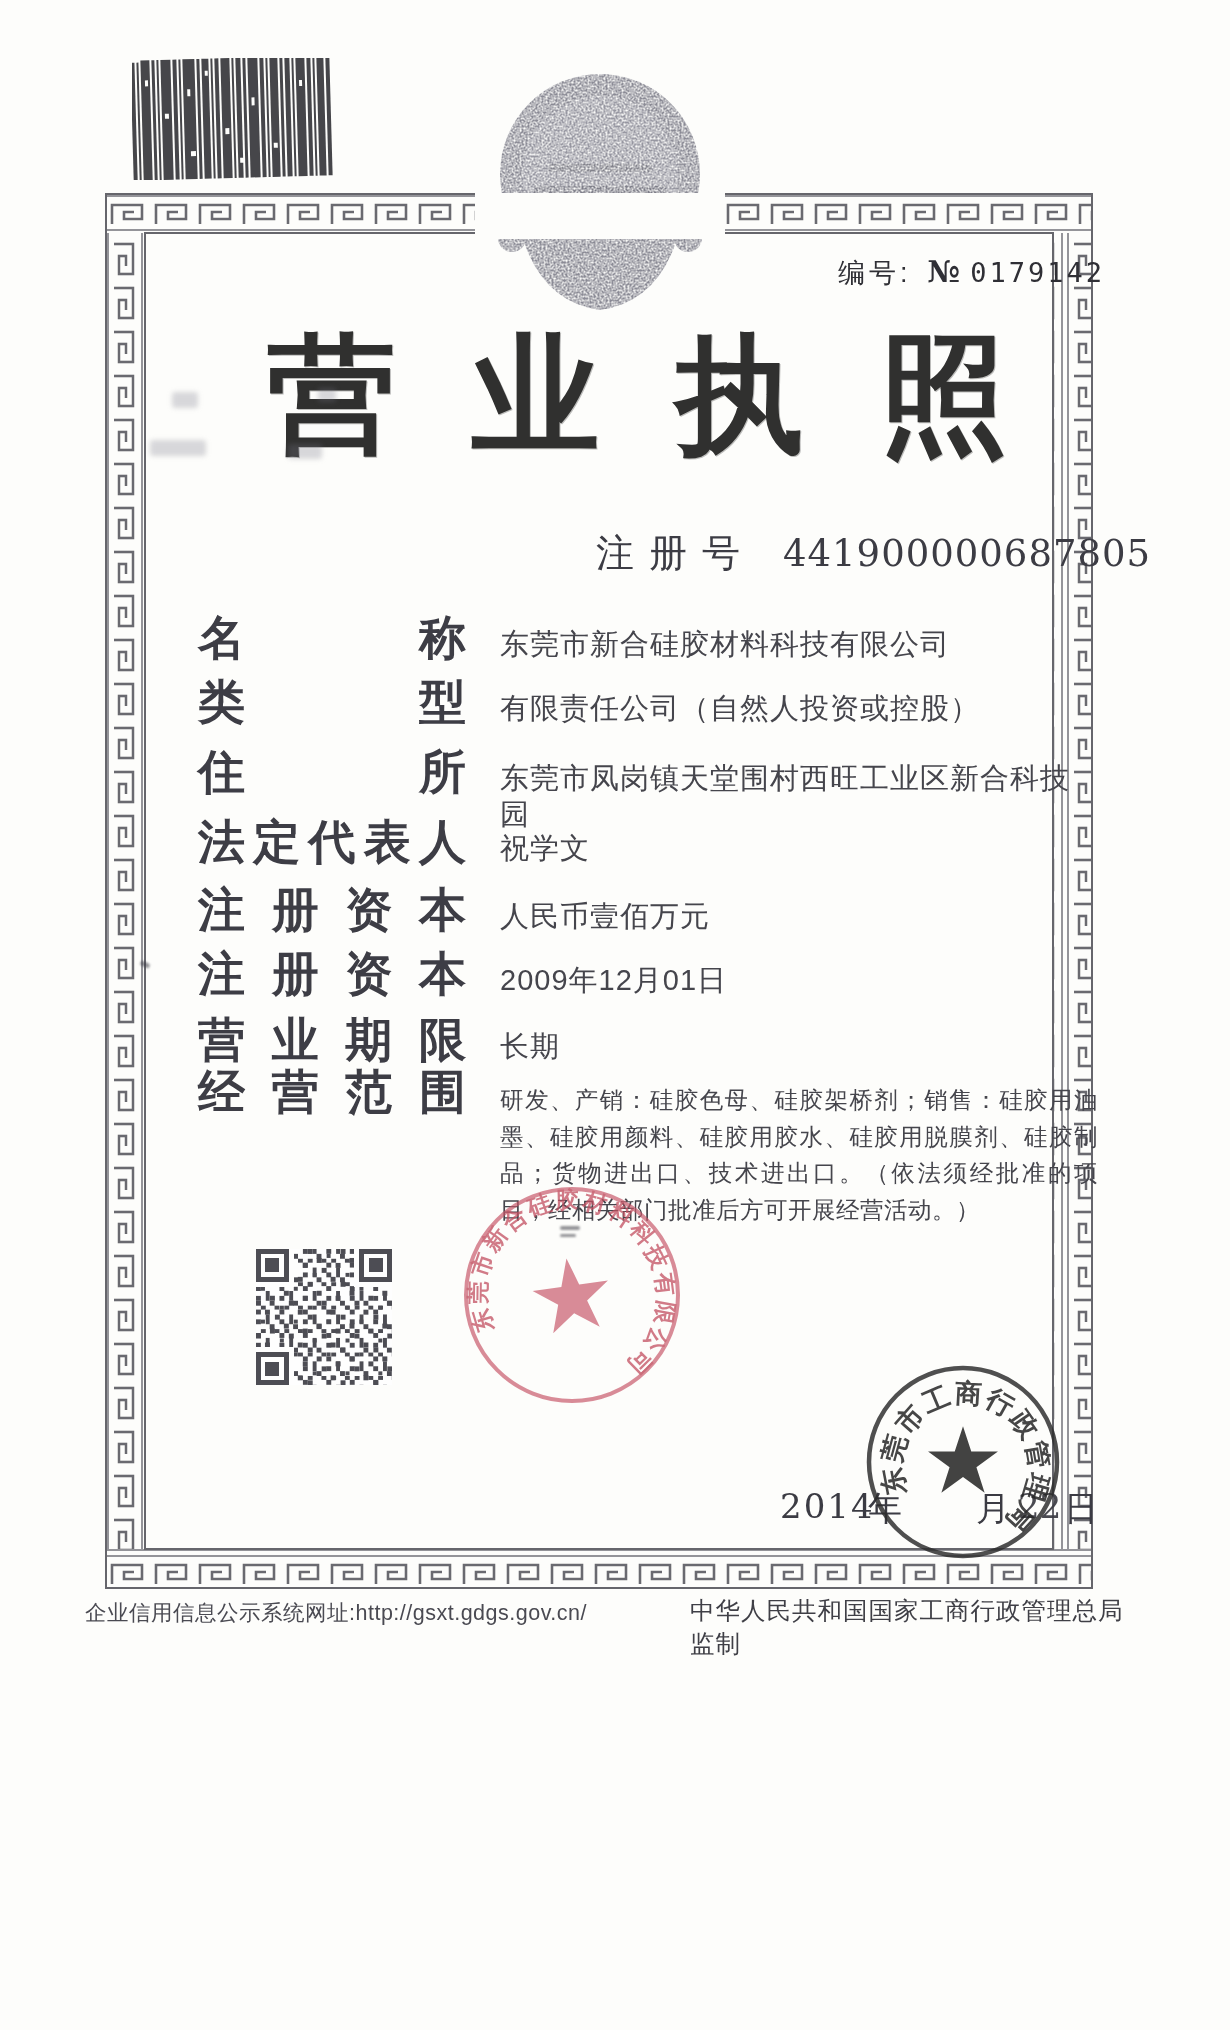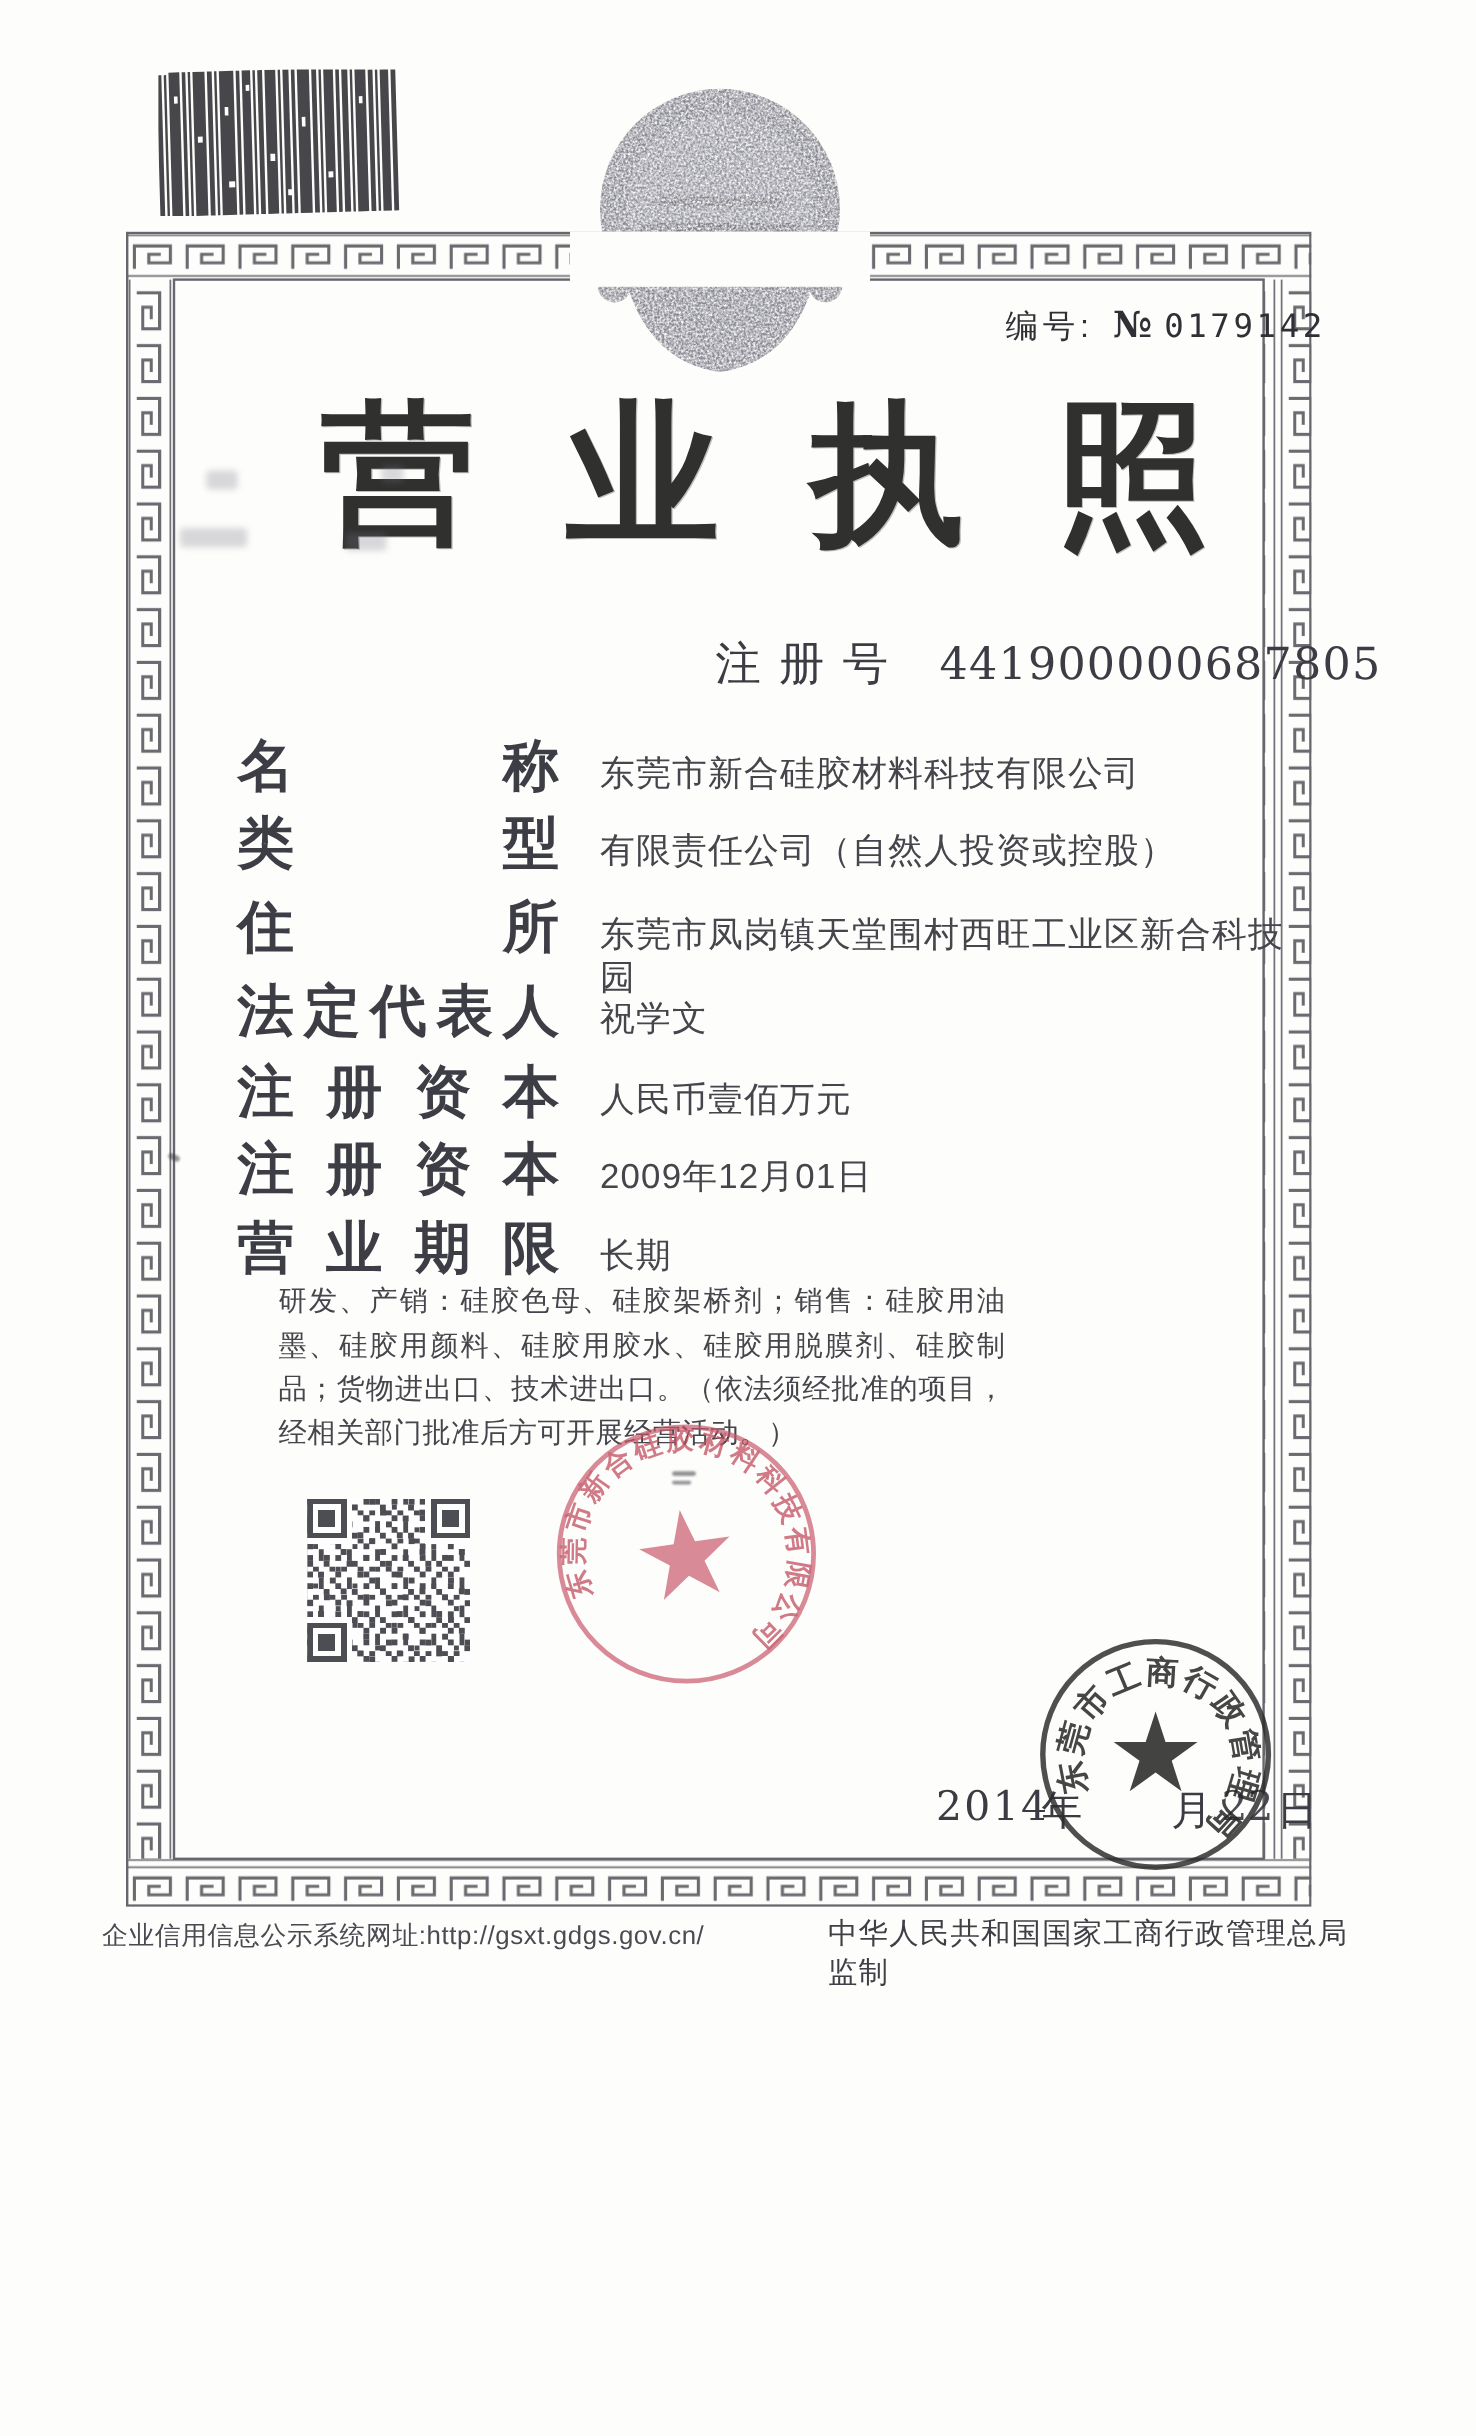--- a/index.html
+++ b/index.html
@@ -190,20 +190,21 @@
   </div>
   <div class="row" style="top:948px">
     <div class="lab">注册资本</div>
     <div class="val">2009年12月01日</div>
   </div>
   <div class="row" style="top:1014px">
     <div class="lab">营业期限</div>
     <div class="val">长期</div>
   </div>
   <div class="row" style="top:1066px">
+    <div class="lab">经营范围</div>
     <div class="val small">研发、产销：硅胶色母、硅胶架桥剂；销售：硅胶用油墨、硅胶用颜料、硅胶用胶水、硅胶用脱膜剂、硅胶制品；货物进出口、技术进出口。（依法须经批准的项目，经相关部门批准后方可开展经营活动。）</div>
   </div>
 
   <svg class="qr" width="136" height="136" viewBox="0 0 29 29" shape-rendering="crispEdges">
     <defs>
       <pattern id="q1" width="5" height="5" patternUnits="userSpaceOnUse">
         <g fill="#3b3b43">
             <rect x="0" y="0" width="1" height="1"></rect>
             <rect x="2" y="0" width="1" height="1"></rect>
             <rect x="3" y="1" width="1" height="1"></rect>

